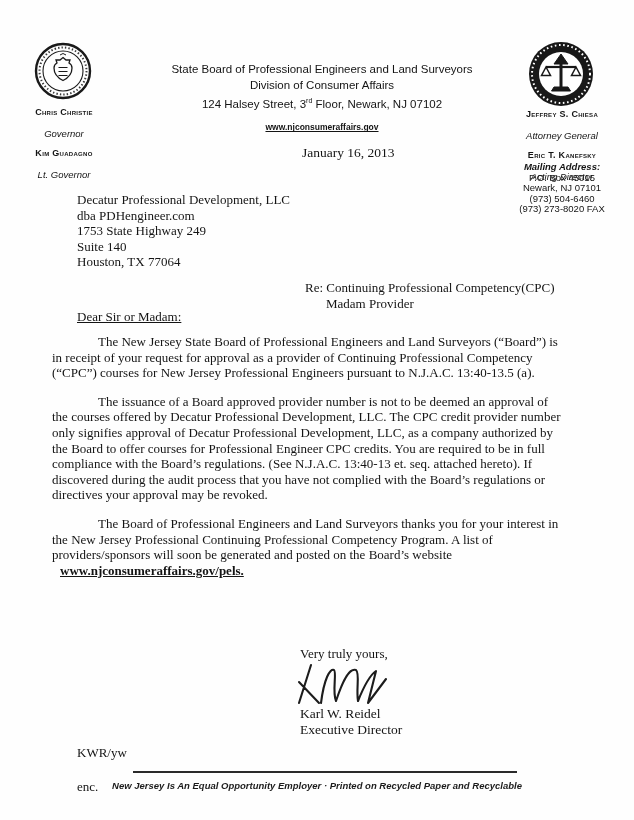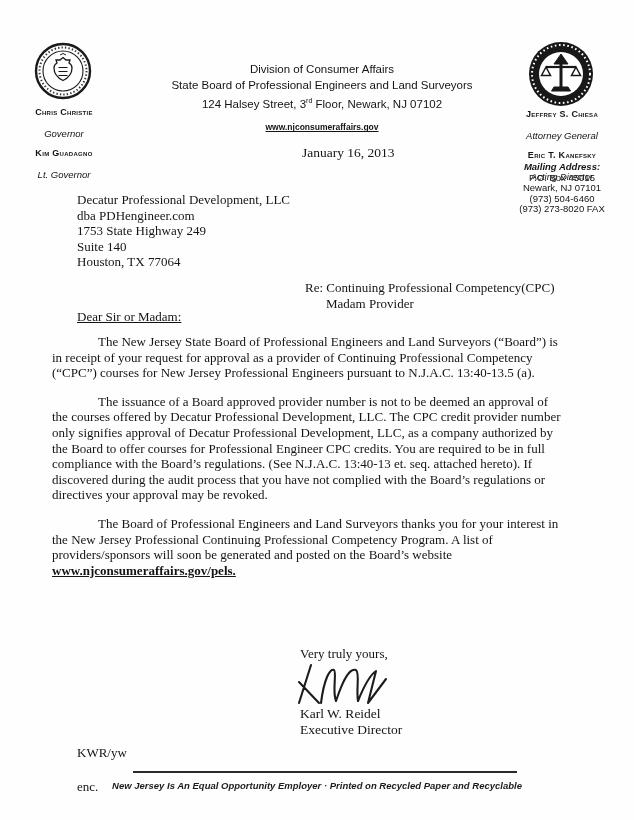--- a/index.html
+++ b/index.html
@@ -56,21 +56,21 @@
   .date-line { position: absolute; left: 302px; top: 145px; font-size: 13.5px; }
 
   
   .recipient { position: absolute; left: 77px; top: 192px; font-size: 13px; line-height: 15.5px; }
   .re-block { position: absolute; left: 305px; top: 280px; font-size: 13px; line-height: 15.5px; }
   .re-line2 { margin-left: 21px; }
   .salutation { position: absolute; left: 77px; top: 309px; font-size: 13px; text-decoration: underline; }
 
   .paragraphs { position: absolute; left: 52px; top: 334px; width: 515px; }
   .paragraphs p { margin: 0 0 13px 0; font-size: 13px; line-height: 15.6px; text-indent: 46px; }
-  .body-link { font-weight: bold; text-decoration: underline; }
+  .body-link { font-weight: bold; text-decoration: underline; margin-left: 8px; }
 
   .closing { position: absolute; left: 300px; top: 646px; font-size: 13px; line-height: 16px; }
   .signature { position: absolute; left: 294px; top: 659px; }
   .signer { position: absolute; left: 300px; top: 706px; font-size: 13.5px; line-height: 16px; }
 
   .ref-initials { position: absolute; left: 77px; top: 745px; font-size: 13px; }
   .enclosure { position: absolute; left: 77px; top: 779px; font-size: 13px; }
 
   .footer-rule { position: absolute; left: 133px; top: 771px; width: 384px; height: 1.5px; background: #2a2a2a; }
   .footer-text {
@@ -96,22 +96,22 @@
   </div>
 
   <div class="officials-left">
     <div class="official-name">Chris Christie</div>
     <div class="official-title">Governor</div>
     <div class="official-name">Kim Guadagno</div>
     <div class="official-title">Lt. Governor</div>
   </div>
 
   <div class="header-center">
+    <div class="header-sub">State Board of Professional Engineers and Land Surveyors</div>
     <div class="header-sub">Division of Consumer Affairs</div>
-    <div class="header-sub">State Board of Professional Engineers and Land Surveyors</div>
     <div class="header-sub"><span>124 Halsey Street, 3</span><sup>rd</sup><span> Floor, Newark, NJ 07102</span></div>
     <div><span class="header-website">www.njconsumeraffairs.gov</span></div>
   </div>
 
   <div class="date-line">January 16, 2013</div>
 
   <div class="seal-right">
     <svg width="68" height="68" viewBox="0 0 68 68">
       <circle cx="34" cy="34" r="32" fill="#181818"></circle>
       <circle cx="34" cy="34" r="29" fill="none" stroke="#ffffff" stroke-width="2" stroke-dasharray="1.6 2.6"></circle>

